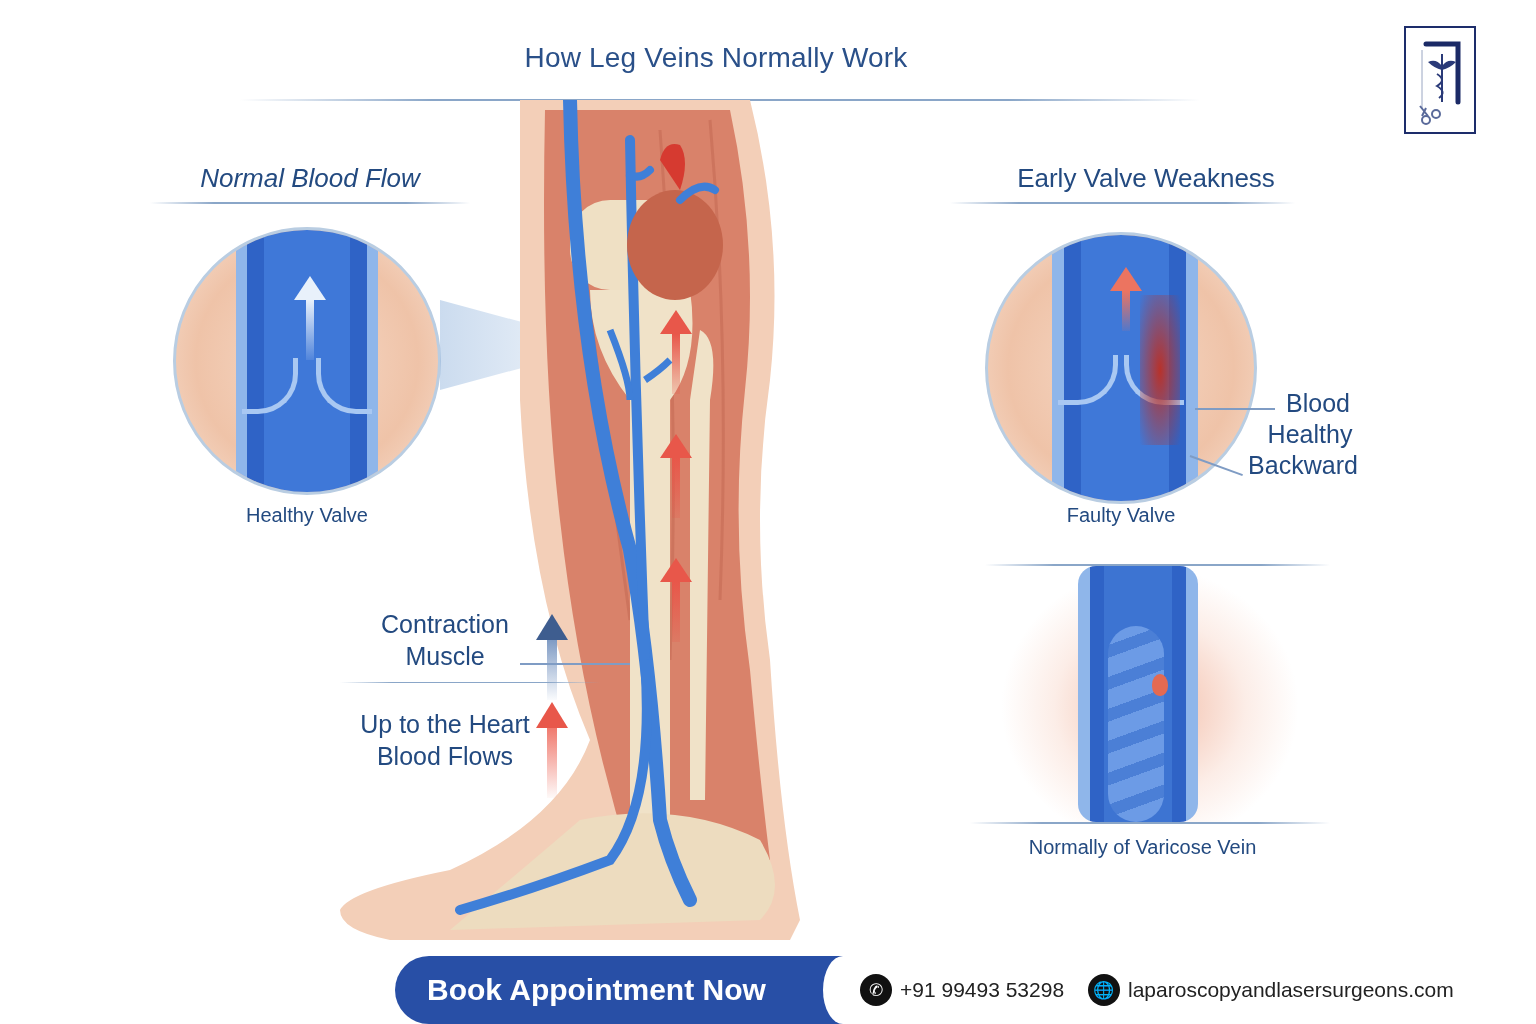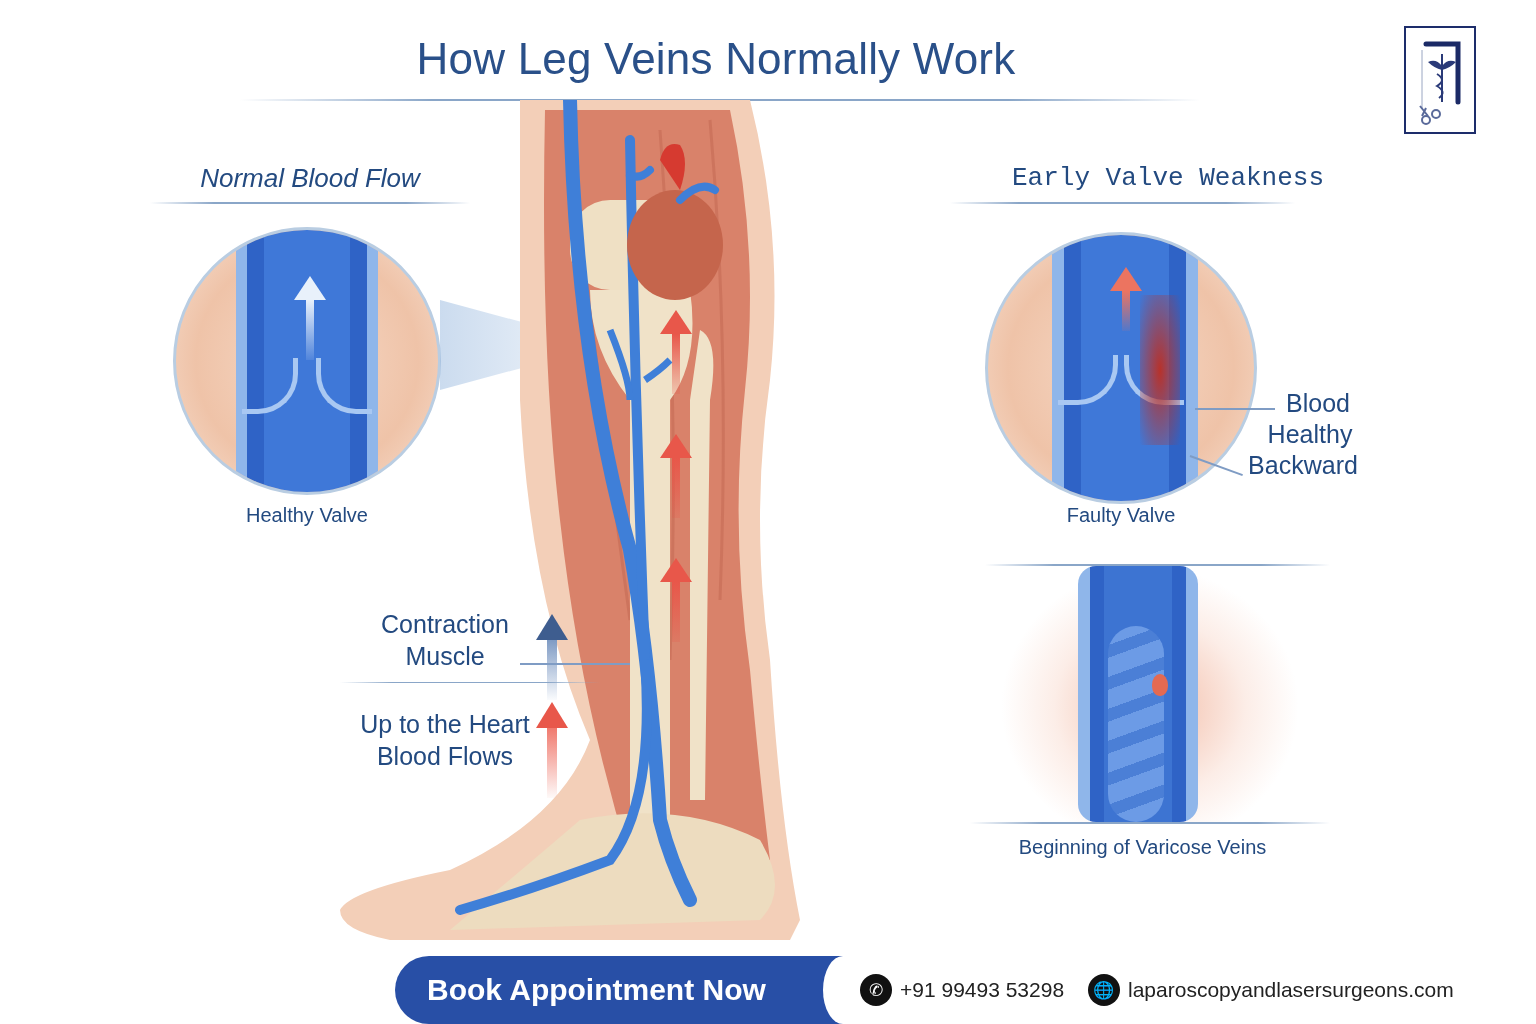--- a/index.html
+++ b/index.html
@@ -1,19 +1,19 @@
 <!DOCTYPE html>
 <html><head>
 <meta charset="utf-8">
 <style>
   * { box-sizing: border-box; margin: 0; padding: 0; }
   html, body { width: 1536px; height: 1024px; overflow: hidden; background: #ffffff; }
   body { position: relative; font-family: "Liberation Sans", "DejaVu Sans", sans-serif; color: #1f4a80; }
   .abs { position: absolute; }
-  .title { left: 0; width: 1432px; top: 34px; text-align: center; font-size: 44px; color: #2a5089; letter-spacing: 0.2px; }
+  .title { left: 0; width: 1432px; top: 42px; text-align: center; font-size: 28px; color: #2a5089; letter-spacing: 0.2px; }
   .rule { height: 2px; background: linear-gradient(90deg, rgba(120,150,190,0), #8aa6c8 20%, #8aa6c8 80%, rgba(120,150,190,0)); }
   .section-head { font-size: 26px; color: #234a80; text-align: center; }
   .caption { font-size: 20px; color: #234a80; text-align: center; }
   .label { font-size: 25px; color: #234a80; text-align: center; line-height: 32px; }
 
   .logo { left: 1404px; top: 26px; width: 72px; height: 108px; border: 2px solid #1d2d6b; background: #fff; }
 
   .circle { border-radius: 50%; border: 3px solid #b9cde2; overflow: hidden; background: radial-gradient(circle at 50% 50%, #f6d9c7 0%, #efc3a8 60%, #f7e1d3 100%); }
   .vein { position: absolute; top: 0; bottom: 0; background: linear-gradient(90deg, #8fb6ea 0 8%, #2f63c6 8% 20%, #3f78d8 20% 80%, #2f63c6 80% 92%, #8fb6ea 92%); }
   .leg { left: 330px; top: 100px; width: 470px; height: 860px; }
@@ -113,21 +113,21 @@
 
 <div class="abs label" style="left:345px;top:708px;width:200px;">
   <div>Up to the Heart</div>
   <div>Blood Flows</div>
 </div>
 <div class="abs" style="left:536px;top:702px;">
   <div class="arrow-up" style="border-bottom:26px solid #e8574a;"></div>
   <div style="width:10px;height:70px;margin-left:11px;background:linear-gradient(#f07a6e,rgba(245,200,190,0.1));"></div>
 </div>
 
-<div class="abs section-head" style="left:1003px;top:163px;width:330px;font-family:Liberation Mono, monospace;">Early Valve Weakness</div>
+<div class="abs section-head" style="left:981px;top:163px;width:330px;">Early Valve Weakness</div>
 <div class="abs rule" style="left:950px;top:202px;width:345px;"></div>
 
 <div class="abs circle" style="left:985px;top:232px;width:272px;height:272px;">
   <div class="vein" style="left:64px;width:146px;"></div>
   <div class="abs" style="left:70px;top:120px;width:60px;height:50px;border-right:5px solid #a9c8f2;border-bottom:5px solid #a9c8f2;border-radius:0 0 40px 0;"></div>
   <div class="abs" style="left:136px;top:120px;width:60px;height:50px;border-left:5px solid #a9c8f2;border-bottom:5px solid #a9c8f2;border-radius:0 0 0 40px;"></div>
   <div class="abs" style="left:152px;top:60px;width:40px;height:150px;background:radial-gradient(ellipse,#b8322a,rgba(160,40,40,0));"></div>
   <div class="abs" style="left:122px;top:32px;">
     <div class="arrow-up" style="border-bottom:24px solid #ec7460;"></div>
     <div style="width:8px;height:40px;margin-left:12px;background:linear-gradient(#ec7460,rgba(236,116,96,0.1));"></div>
@@ -144,21 +144,21 @@
 
 <div class="abs caption" style="left:985px;top:504px;width:272px;text-align:center;">Faulty Valve</div>
 
 <div class="abs rule" style="left:985px;top:564px;width:345px;"></div>
 <div class="abs" style="left:1000px;top:566px;width:300px;height:256px;background:radial-gradient(ellipse at 50% 55%, #f2b9a3 0%, rgba(250,225,215,0.6) 45%, rgba(255,255,255,0) 70%);">
   <div class="abs" style="left:78px;top:0;width:120px;height:256px;background:linear-gradient(90deg,#8fb6ea 0 10%,#2f63c6 10% 22%,#3d74d2 22% 78%,#2f63c6 78% 90%,#8fb6ea 90%);border-radius:18px;"></div>
   <div class="abs" style="left:108px;top:60px;width:56px;height:196px;background:repeating-linear-gradient(160deg,#6c9be6 0 18px,#4b7fd6 18px 30px);border-radius:28px;"></div>
   <div class="abs" style="left:152px;top:108px;width:16px;height:22px;background:#e46a52;border-radius:50% 50% 45% 45%;"></div>
 </div>
 <div class="abs rule" style="left:970px;top:822px;width:360px;"></div>
-<div class="abs caption" style="left:960px;top:836px;width:365px;">Beginning of Varicose Veins</div>
+<div class="abs caption" style="left:960px;top:836px;width:365px;">Normally of Varicose Vein</div>
 
 <div class="abs cta">
   <span>Book Appointment Now</span>
 </div>
 
 <div class="abs contact" style="left:860px;">
   <span class="icon-circle">✆</span>
   <span>+91 99493 53298</span>
 </div>
 <div class="abs contact" style="left:1088px;">

